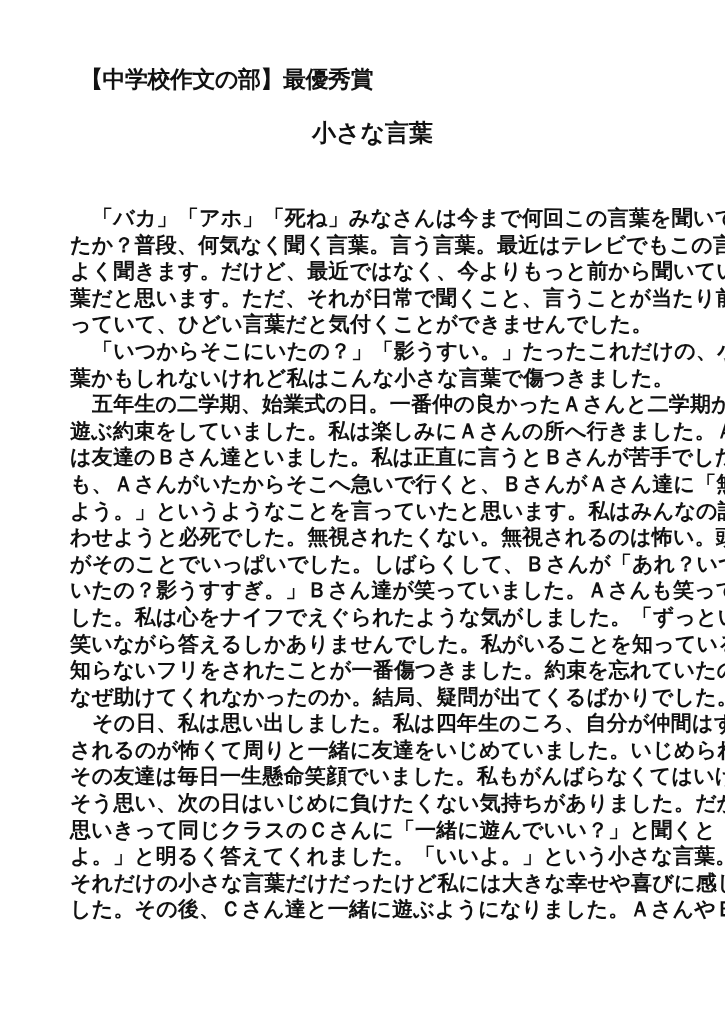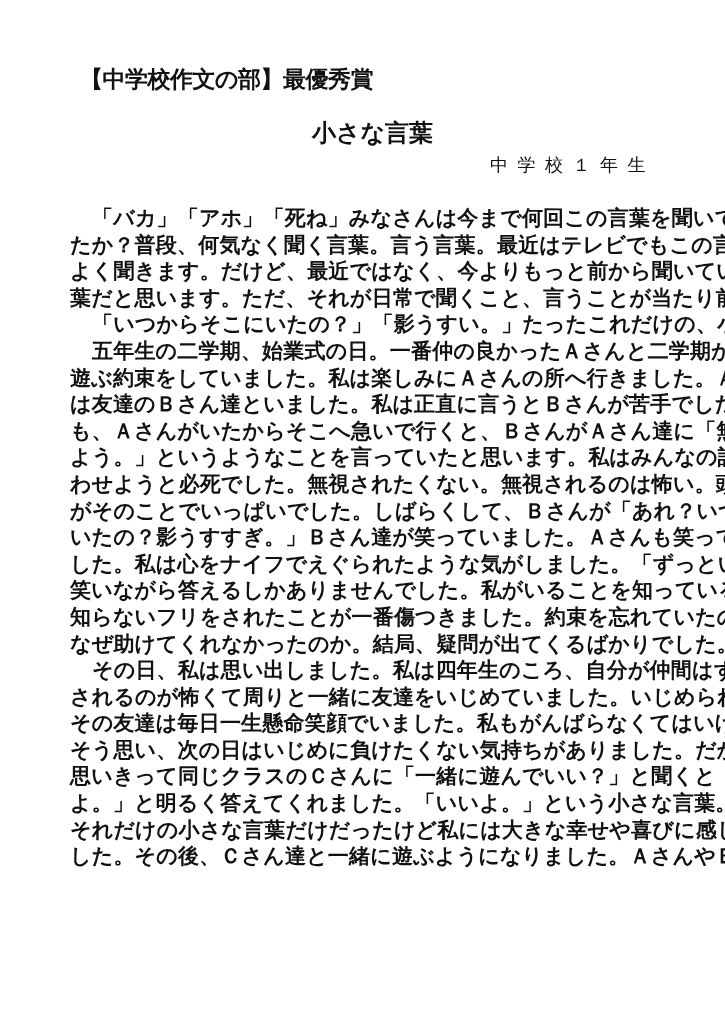--- a/index.html
+++ b/index.html
@@ -75,28 +75,29 @@
     .line.indent {
       padding-left: 22px;
     }
   </style>
 </head>
 <body>
 
 <div class="page">
   <div class="award-heading">【中学校作文の部】最優秀賞</div>
   <div class="essay-title"><span>小さな言葉</span></div>
-  <div class="author">中学校１年生</div>
 
   <div class="body-text">
     <span class="line indent">「バカ」「アホ」「死ね」みなさんは今まで何回この言葉を聞いてきまし</span>
     <span class="line">たか？普段、何気なく聞く言葉。言う言葉。最近はテレビでもこの言葉を</span>
     <span class="line">よく聞きます。だけど、最近ではなく、今よりもっと前から聞いている言</span>
     <span class="line">葉だと思います。ただ、それが日常で聞くこと、言うことが当たり前にな</span>
+    <span class="line">っていて、ひどい言葉だと気付くことができませんでした。</span>
     <span class="line indent">「いつからそこにいたの？」「影うすい。」たったこれだけの、小さな言</span>
+    <span class="line">葉かもしれないけれど私はこんな小さな言葉で傷つきました。</span>
     <span class="line indent">五年生の二学期、始業式の日。一番仲の良かったＡさんと二学期からも</span>
     <span class="line">遊ぶ約束をしていました。私は楽しみにＡさんの所へ行きました。Ａさん</span>
     <span class="line">は友達のＢさん達といました。私は正直に言うとＢさんが苦手でした。で</span>
     <span class="line">も、Ａさんがいたからそこへ急いで行くと、ＢさんがＡさん達に「無視し</span>
     <span class="line">よう。」というようなことを言っていたと思います。私はみんなの話に合</span>
     <span class="line">わせようと必死でした。無視されたくない。無視されるのは怖い。頭の中</span>
     <span class="line">がそのことでいっぱいでした。しばらくして、Ｂさんが「あれ？いつから</span>
     <span class="line">いたの？影うすすぎ。」Ｂさん達が笑っていました。Ａさんも笑っていま</span>
     <span class="line">した。私は心をナイフでえぐられたような気がしました。「ずっといたよ。」</span>
     <span class="line">笑いながら答えるしかありませんでした。私がいることを知っているのに</span>

